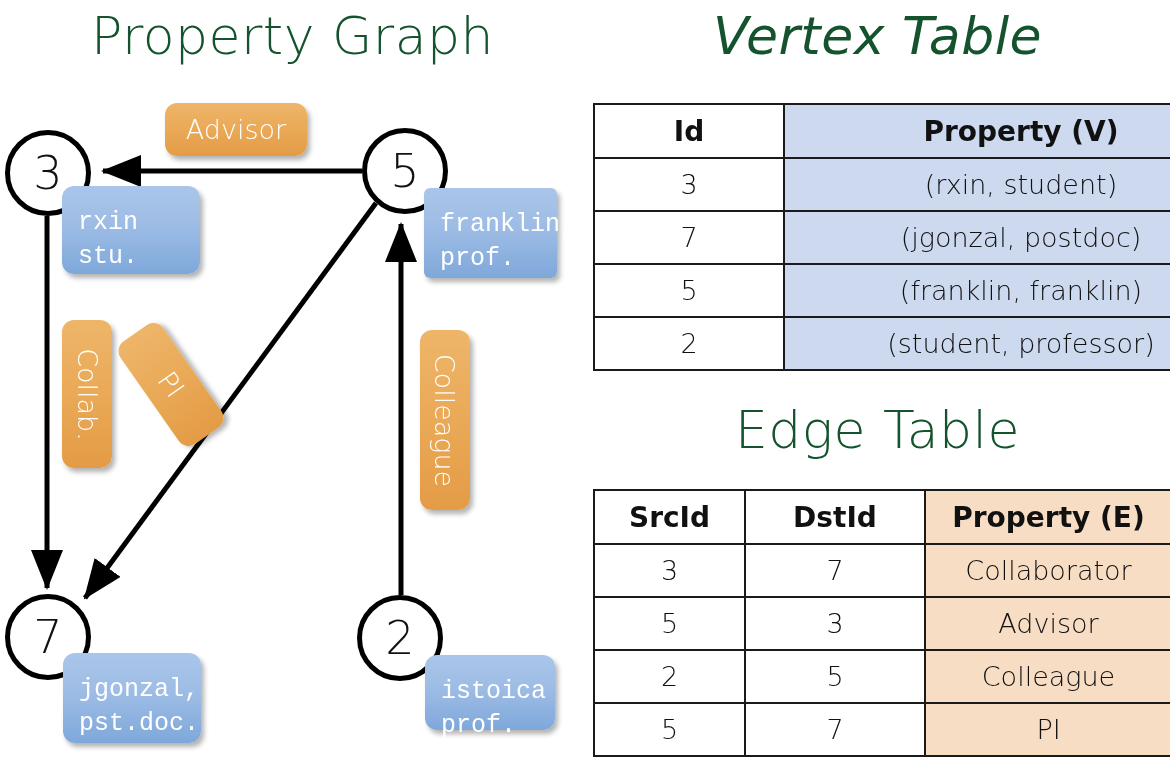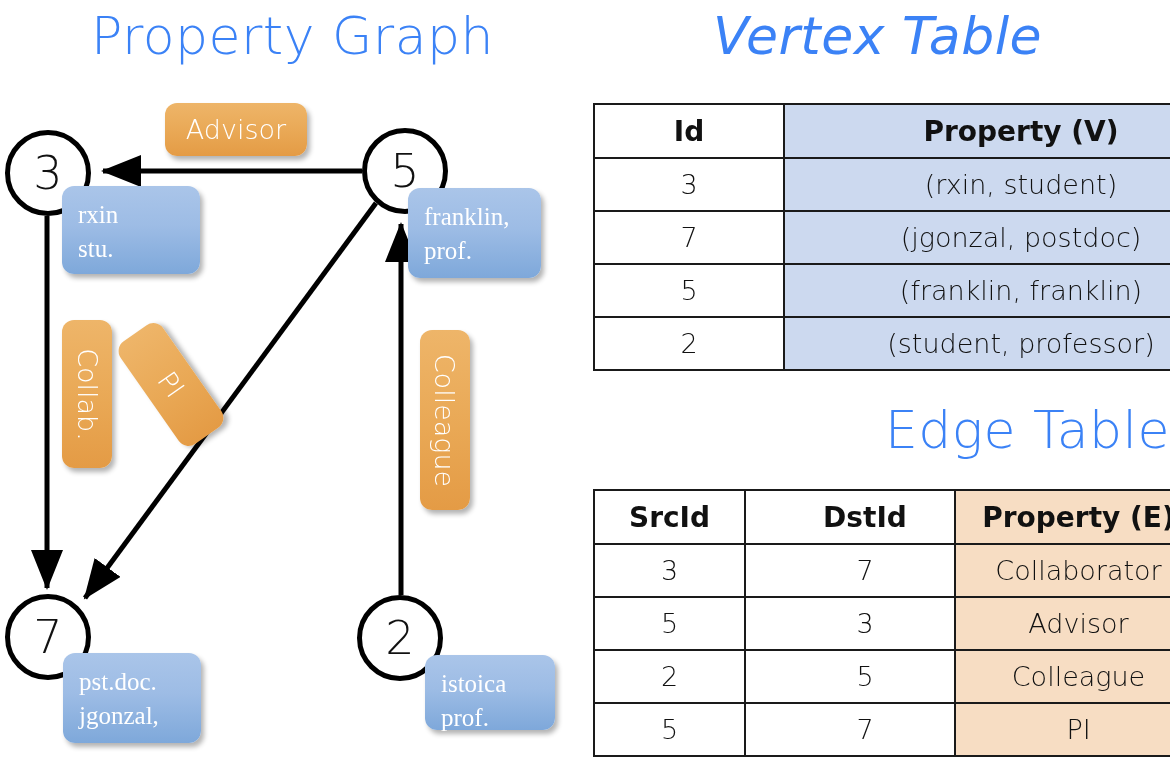--- a/index.html
+++ b/index.html
@@ -14,27 +14,27 @@
     overflow: hidden;
     font-family: "Liberation Sans", sans-serif;
     color: #111111;
   }
 
   
   .section-title {
     position: absolute;
     font-family: "DejaVu Sans", sans-serif;
     font-weight: 300;
-    color: #3b82f6;
+    color: #14532d;
     letter-spacing: 0.5px;
     white-space: nowrap;
   }
   #graph-title   { left: 0;   top: 6px;   width: 585px; text-align: center; font-size: 52px; }
   #vertex-title  { left: 585px; top: 6px; width: 585px; text-align: center; font-size: 52px; font-style: italic; }
-  #edge-title    { left: 585px; top: 400px; width: 585px; text-align: right; font-size: 52px; }
+  #edge-title    { left: 585px; top: 400px; width: 585px; text-align: center; font-size: 52px; }
 
   
   #graph-panel {
     position: absolute;
     left: 0; top: 0;
     width: 585px; height: 760px;
   }
   #graph-svg { position: absolute; left: 0; top: 0; }
 
   .node-circle {
@@ -58,30 +58,30 @@
   #node-7 { left: 5px;   top: 594px; }
   #node-2 { left: 357px; top: 595px; }
 
   
   .prop-box {
     position: absolute;
     border-radius: 12px;
     background: linear-gradient(to bottom, #aac5e9 0%, #9dbce5 45%, #7ea8da 100%);
     box-shadow: 3px 4px 5px rgba(0,0,0,0.30);
     color: #ffffff;
-    font-family: Liberation Serif, serif;
+    font-family: Liberation Mono, monospace;
     font-weight: 300;
     font-size: 25px;
     line-height: 1.35;
-    padding: 12px 0 12px 16px;
+    padding: 20px 0 12px 16px;
     box-sizing: border-box;
     z-index: 8;
   }
   #prop-rxin     { left: 62px;  top: 186px; width: 138px; height: 88px; }
-  #prop-franklin { left: 408px; top: 188px; width: 133px; height: 90px; }
+  #prop-franklin { left: 424px; top: 188px; width: 133px; height: 90px; border-radius: 6px; }
   #prop-jgonzal  { left: 63px;  top: 653px; width: 138px; height: 90px; }
   #prop-istoica  { left: 425px; top: 655px; width: 130px; height: 75px; }
 
   
   .edge-label {
     position: absolute;
     border-radius: 12px;
     background: linear-gradient(to bottom, #eeb569 0%, #e9a855 55%, #e49b45 100%);
     box-shadow: 3px 4px 5px rgba(0,0,0,0.30);
     color: #ffffff;
@@ -142,21 +142,21 @@
   #vertex-table { left: 593px; top: 103px; width: 572px; }
   #vertex-table th, #vertex-table td { height: 51px; font-size: 27px; }
   #vertex-table th { height: 52px; font-size: 28px; }
   #vertex-table .col-id    { width: 188px; background: #ffffff; margin-left: 28px; }
   #vertex-table .col-prop  { width: 384px; background: #ccd9ef; padding-left: 44px; }
 
   #edge-table { left: 593px; top: 489px; width: 572px; }
   #edge-table th, #edge-table td { height: 51px; font-size: 27px; margin-left: 26px; }
   #edge-table th { height: 52px; font-size: 28px; }
   #edge-table .col-src  { width: 149px; background: #ffffff; }
-  #edge-table .col-dst  { width: 178px; background: #ffffff; padding-left: 30px; }
+  #edge-table .col-dst  { width: 178px; background: #ffffff; }
   #edge-table .col-prop { width: 245px; background: #f7ddc3; }
 </style>
 </head>
 <body>
 
 <div class="section-title" id="graph-title">Property Graph</div>
 <div class="section-title" id="vertex-title">Vertex Table</div>
 <div class="section-title" id="edge-title">Edge Table</div>
 
 <div id="graph-panel">
@@ -192,22 +192,22 @@
 
   <div class="prop-box" id="prop-rxin">
     <div>rxin</div>
     <div>stu.</div>
   </div>
   <div class="prop-box" id="prop-franklin">
     <div>franklin,</div>
     <div>prof.</div>
   </div>
   <div class="prop-box" id="prop-jgonzal">
+    <div>jgonzal,</div>
     <div>pst.doc.</div>
-    <div>jgonzal,</div>
   </div>
   <div class="prop-box" id="prop-istoica">
     <div>istoica</div>
     <div>prof.</div>
   </div>
 
   <div class="edge-label" id="label-advisor">
     <span class="htext">Advisor</span>
   </div>
   <div class="edge-label" id="label-collab">

